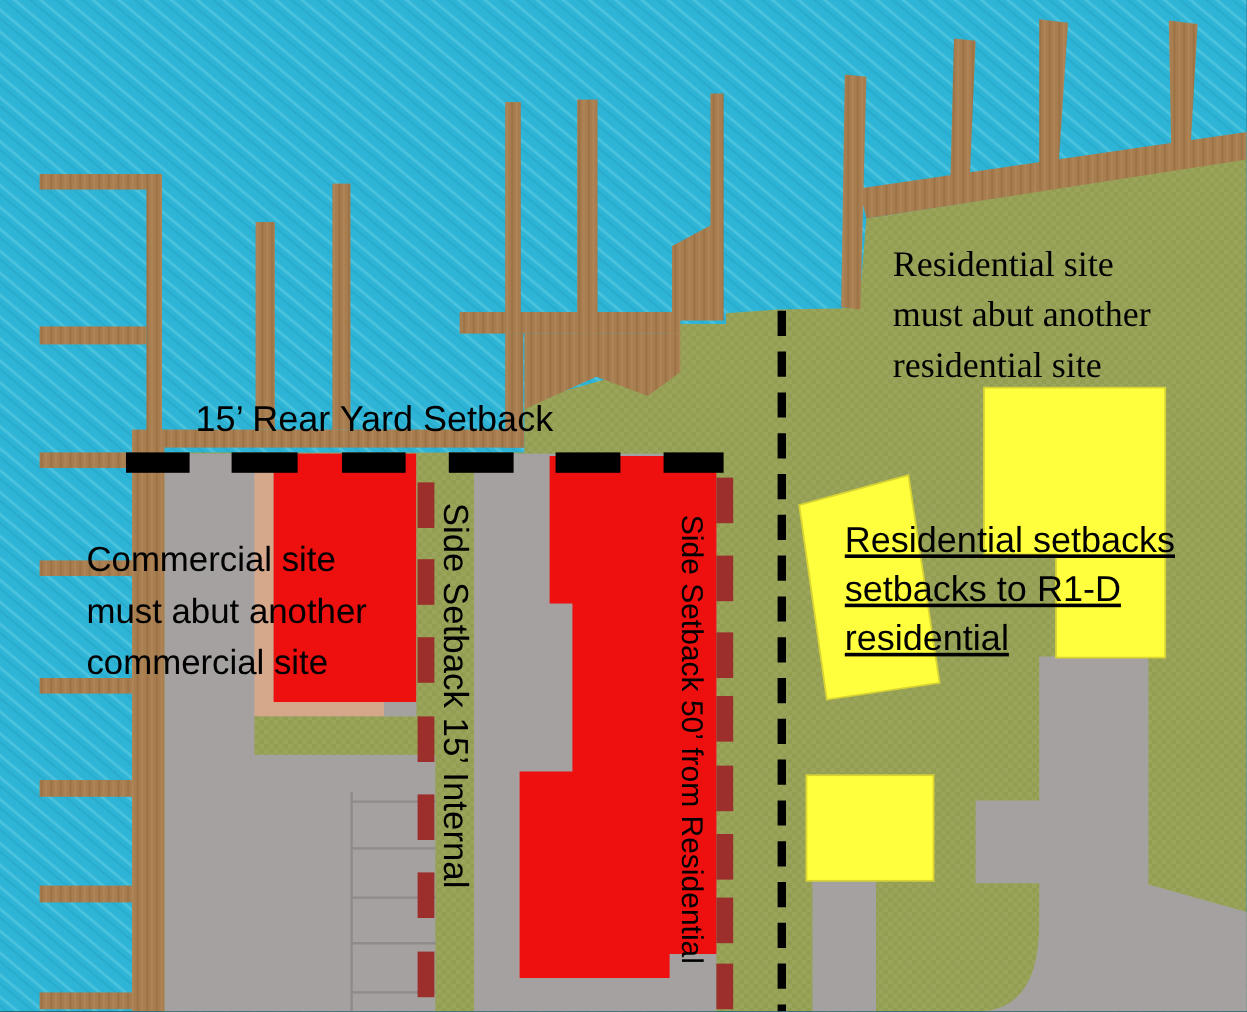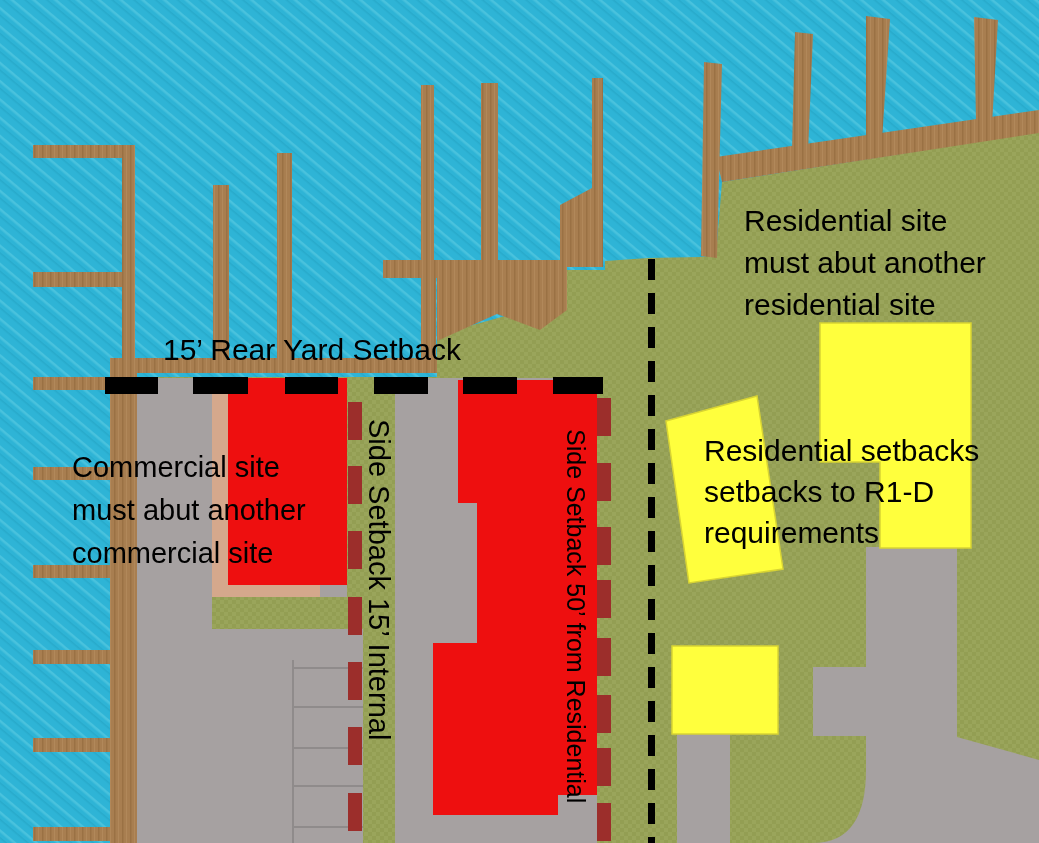--- a/index.html
+++ b/index.html
@@ -22,22 +22,22 @@
   .blackfill{fill:#000000;}
   .stall{stroke:#8f8b8b;stroke-width:2;}
   .lbl{
     position:absolute;color:#000;white-space:nowrap;
     font-family:"Liberation Sans", sans-serif;
     line-height:1.38;
   }
   .lbl div{white-space:nowrap;}
   #rear-setback-label{left:163px;top:329px;font-size:30px;}
   #commercial-label{left:72px;top:446px;font-size:29px;line-height:43px;}
-  #residential-abut-label{left:744px;top:200px;font-size:30px;line-height:42px;}
-  #residential-setbacks-label{left:704px;top:430px;font-size:30px;line-height:41px;}
+  #residential-abut-label{left:744px;top:200px;font-size:30px;line-height:42px;font-family:Liberation Serif, serif;}
+  #residential-setbacks-label{left:704px;top:430px;font-size:30px;line-height:41px;text-decoration:underline;}
   #side-setback-internal-label{
     left:399px;top:419px;font-size:29px;
     transform:rotate(90deg);transform-origin:0 0;
   }
   #side-setback-residential-label{
     left:593px;top:429px;font-size:25px;
     transform:rotate(90deg);transform-origin:0 0;
   }
 </style>
 </head>
@@ -164,19 +164,19 @@
 
   <div class="lbl" id="residential-abut-label">
     <div>Residential site</div>
     <div>must abut another</div>
     <div>residential site</div>
   </div>
 
   <div class="lbl" id="residential-setbacks-label">
     <div>Residential setbacks</div>
     <div>setbacks to R1-D</div>
-    <div>requirements</div>
+    <div>residential</div>
   </div>
 
   <div class="lbl" id="side-setback-internal-label">Side Setback 15’ Internal</div>
 
   <div class="lbl" id="side-setback-residential-label">Side Setback 50’ from Residential</div>
 </div>
 
 </body></html>

